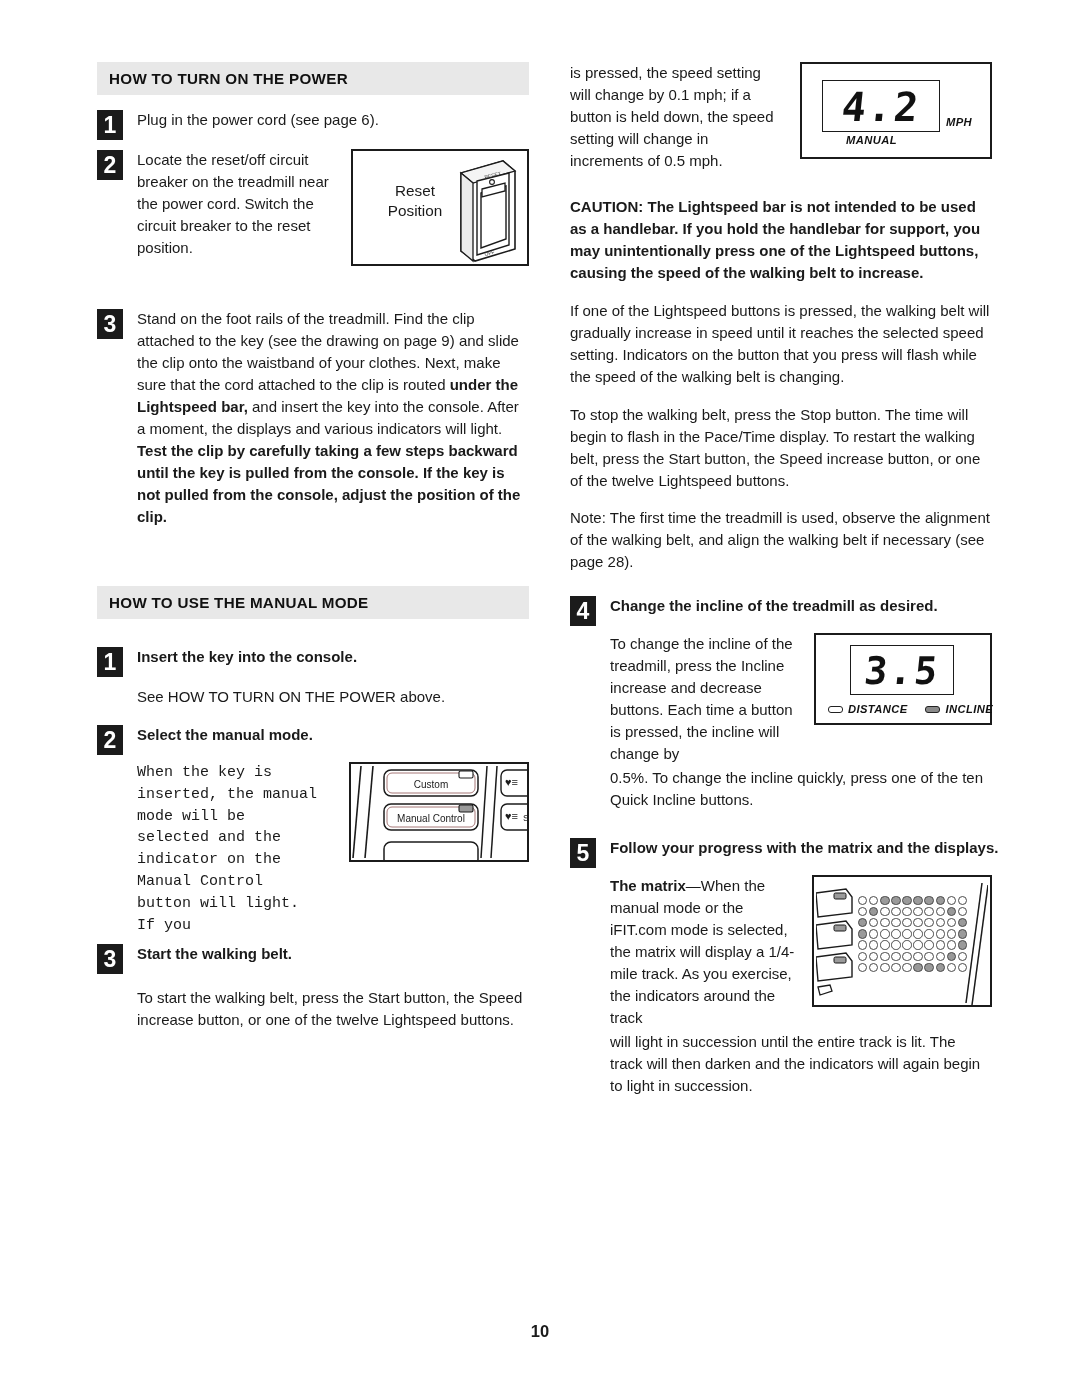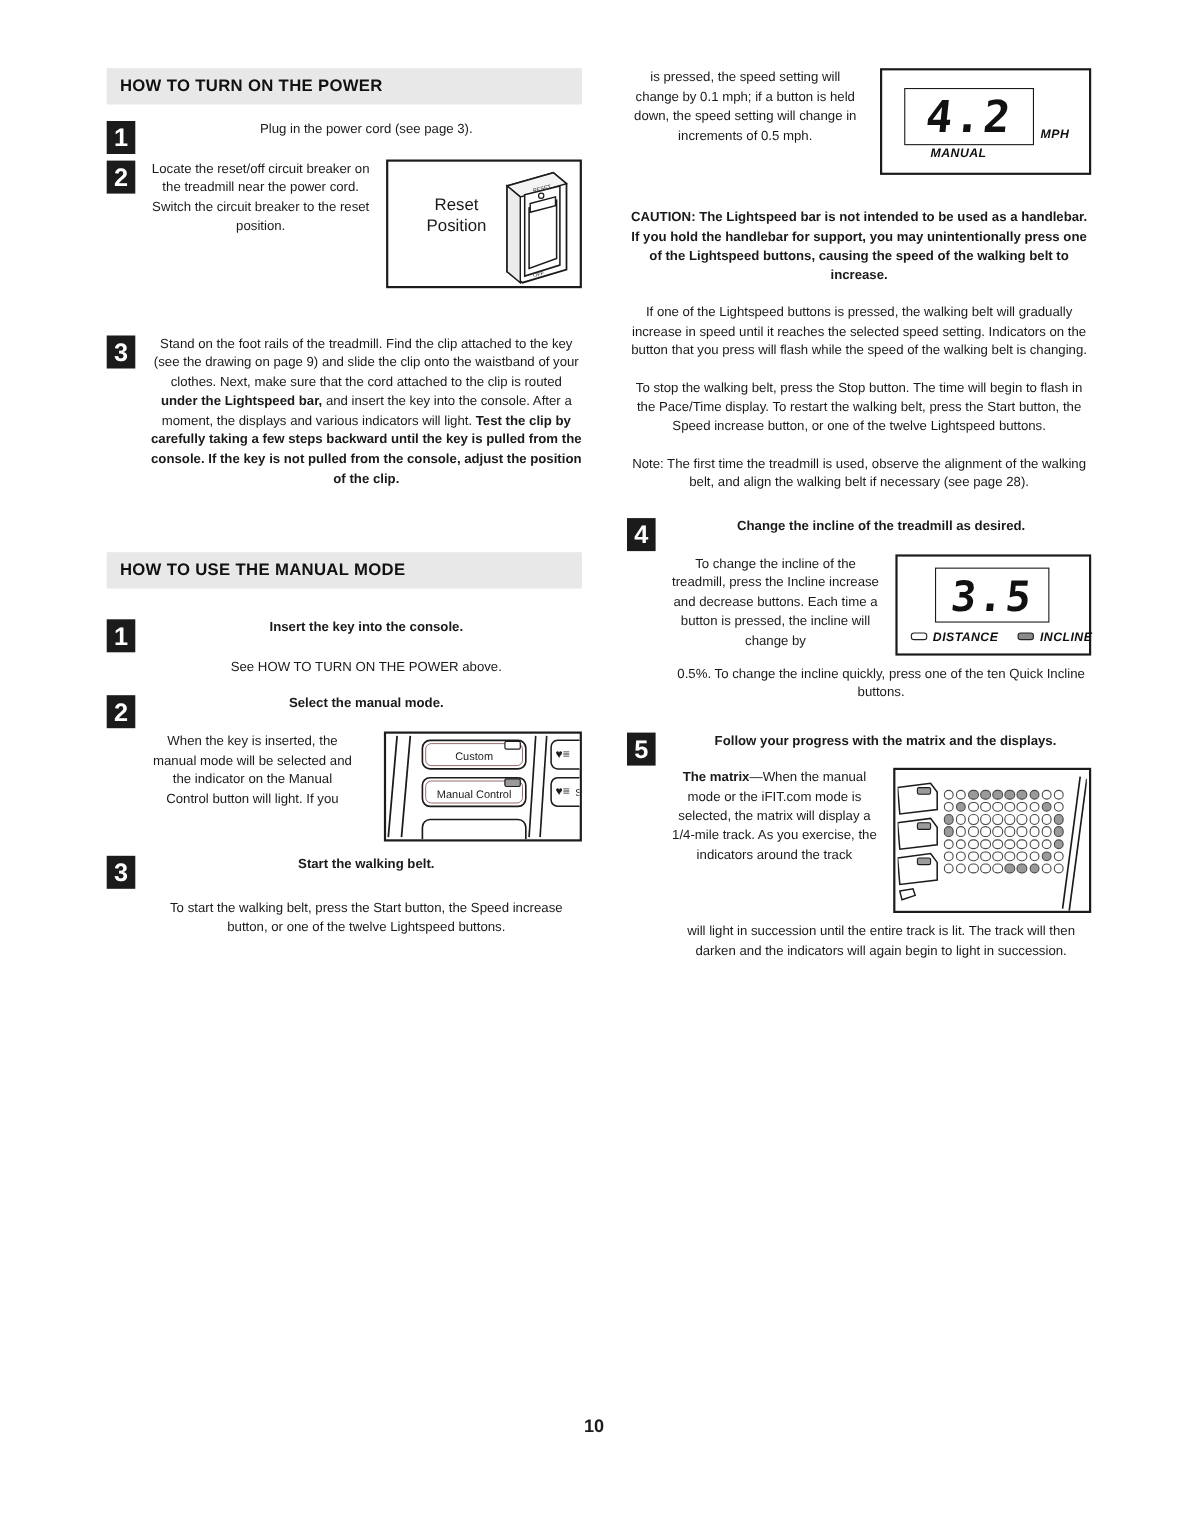--- a/index.html
+++ b/index.html
@@ -57,24 +57,24 @@
     height: 30px;
     background: #1b1b1b;
     color: #ffffff;
     font-weight: bold;
     font-size: 23px;
     line-height: 30px;
     text-align: center;
     font-family: "Liberation Sans", sans-serif;
   }
   .para {
-    font-size: 12px;
+    font-size: 15px;
     line-height: 1.465;
     margin: 0 0 16px 0;
-    text-align: center;
+    text-align: left;
   }
   .para b, .bold { font-weight: bold; }
   .hang { padding-left: 40px; }
   .nomargin { margin-bottom: 0; }
   .gap-s { height: 13px; }
   .gap-m { height: 22px; }
 
   
   .fig {
     border: 2px solid #1b1b1b;
@@ -173,40 +173,40 @@
     border: 1.3px solid #4a4a4a;
     box-sizing: border-box;
     margin-right: 1.7px;
   }
   .dot.on  { background: #9a9a9a; }
   .dot.off { background: #ffffff; }
 
   .page-num {
     position: absolute;
     left: 0;
-    top: 1288px;
+    top: 1322px;
     width: 1080px;
     text-align: center;
     font-size: 16.5px;
     font-weight: bold;
     color: #1b1b1b;
   }
 </style>
 </head>
 <body>
 
 <div class="page">
 
   <div class="col-left">
 
     <div class="sec-head">HOW TO TURN ON THE POWER</div>
 
     <div class="step" style="margin-bottom:18px;">
       <div class="step-num">1</div>
-      <p class="para nomargin">Plug in the power cord (see page 3).</p>
+      <p class="para nomargin">Plug in the power cord (see page 6).</p>
     </div>
 
     <div class="step clearfix" style="margin-bottom:14px;">
       <div class="step-num">2</div>
 
       <div class="fig fig-breaker float-right">
         <div class="lbl">
           <span>Reset</span><br>
           <span>Position</span>
         </div>
@@ -266,21 +266,21 @@
           <rect x="33" y="78" width="94" height="24" rx="7" fill="#fff" stroke="#1b1b1b" stroke-width="1.5"></rect>
           <line x1="136" y1="2" x2="130" y2="94" stroke="#1b1b1b" stroke-width="1.5"></line>
           <line x1="146" y1="2" x2="140" y2="94" stroke="#1b1b1b" stroke-width="1.5"></line>
           <rect x="150" y="6" width="40" height="26" rx="6" fill="#fff" stroke="#1b1b1b" stroke-width="1.4"></rect>
           <text x="154" y="22" font-family="Liberation Sans, sans-serif" font-size="11" font-weight="bold" fill="#1b1b1b">♥≡</text>
           <rect x="150" y="40" width="40" height="26" rx="6" fill="#fff" stroke="#1b1b1b" stroke-width="1.4"></rect>
           <text x="154" y="56" font-family="Liberation Sans, sans-serif" font-size="11" font-weight="bold" fill="#1b1b1b">♥≡</text>
           <text x="172" y="57" font-family="Liberation Sans, sans-serif" font-size="9" fill="#1b1b1b">S</text>
         </svg>
       </div>
-      <p class="para hang nomargin" style="width:185px;">When the key is inserted, the manual mode will be selected and the indicator on the Manual Control button will light. If you</p>
+      <p class="para hang nomargin" style="width:185px;font-family:Liberation Mono, monospace;">When the key is inserted, the manual mode will be selected and the indicator on the Manual Control button will light. If you</p>
     </div>
 
 
     <div style="height:6px;"></div>
 
     <div class="step" style="margin-bottom:0;">
       <div class="step-num">3</div>
       <p class="para nomargin bold">Start the walking belt.</p>
     </div>
     <p class="para hang" style="margin-top:22px;">To start the walking belt, press the Start button, the Speed increase button, or one of the twelve Lightspeed buttons.</p>

